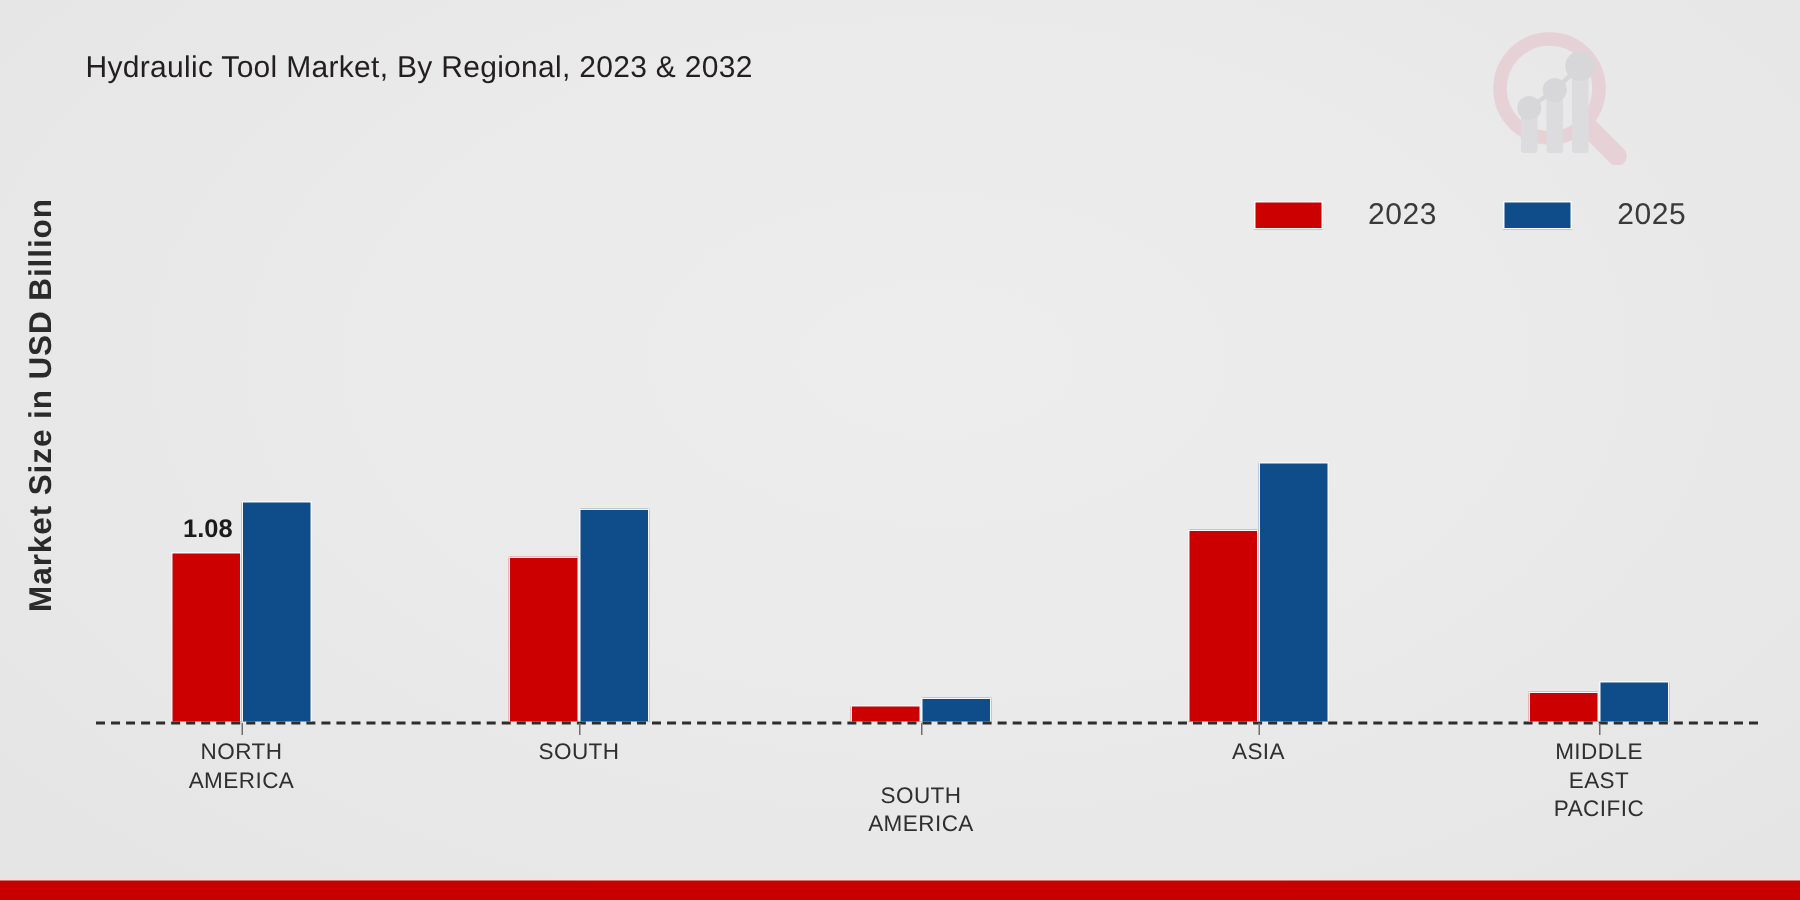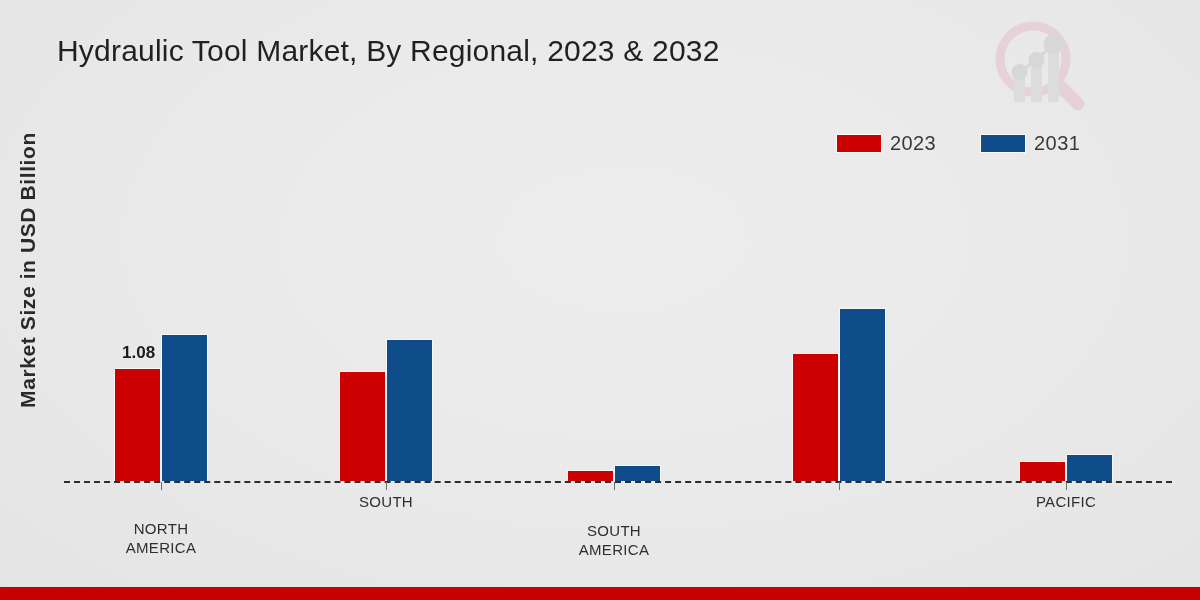--- a/index.html
+++ b/index.html
@@ -31,21 +31,21 @@
     height: 96px;
     opacity: 1;
     pointer-events: none;
   }
 
   
   .chart-title {
     position: absolute;
     left: 57px;
     top: 34px;
-    font-size: 30px;
+    font-size: 20px;
     font-weight: 400;
     color: #231f20;
     letter-spacing: 0.2px;
     white-space: nowrap;
     font-family: "Liberation Sans", sans-serif;
   }
 
   
   .y-axis-title {
     position: absolute;
@@ -66,21 +66,21 @@
     position: absolute;
     left: 836px;
     top: 132px;
     display: flex;
     align-items: center;
     gap: 44px;
   }
   .legend-item {
     display: flex;
     align-items: center;
-    gap: 8px;
+    gap: 30px;
   }
   .legend-swatch {
     width: 44px;
     height: 17px;
     border: 1px solid #fbfbfb;
   }
   .legend-label {
     font-size: 20px;
     color: #3a3a3a;
     letter-spacing: 0.4px;
@@ -195,21 +195,21 @@
 
   <div class="y-axis-title">Market Size in USD Billion</div>
 
   <div class="legend">
     <div class="legend-item">
       <span class="legend-swatch" style="background:#cc0000"></span>
       <span class="legend-label">2023</span>
     </div>
     <div class="legend-item">
       <span class="legend-swatch" style="background:#0f4c8a"></span>
-      <span class="legend-label">2031</span>
+      <span class="legend-label">2025</span>
     </div>
   </div>
 
   <div class="plot-area">
     <div class="baseline"></div>
     <div class="groups" id="groups">
         <div class="bar-group" style="left: 50px;">
           <div class="bars">
             <div class="bar series-2023" title="NORTH AMERICA 2023: 1.08" style="height: 112.968px; background: rgb(204, 0, 0);"></div>
             <div class="bar series-2032" title="NORTH AMERICA 2032: 1.41" style="height: 147.486px; background: rgb(15, 76, 138);"></div>
@@ -242,33 +242,36 @@
       </div>
     <div id="ticks-layer">
         <div class="tick" style="left: 157px;"></div>
         <div class="tick" style="left: 382px;"></div>
         <div class="tick" style="left: 610px;"></div>
         <div class="tick" style="left: 835px;"></div>
         <div class="tick" style="left: 1062px;"></div>
       </div>
     <div id="catlabels-layer">
         <div class="bar-value-label" style="left: 118px; top: 343.032px;">1.08</div>
-        <div class="cat-label" style="left: 157px; margin-top: 27px;">
+        <div class="cat-label" style="left: 157px;">
           <div>NORTH</div>
           <div>AMERICA</div>
         </div>
         <div class="cat-label" style="left: 382px;">
           <div>SOUTH</div>
         </div>
         <div class="cat-label" style="left: 610px; margin-top: 29px;">
           <div>SOUTH</div>
           <div>AMERICA</div>
         </div>
         <div class="cat-label" style="left: 835px;">
+          <div>ASIA</div>
         </div>
         <div class="cat-label" style="left: 1062px;">
+          <div>MIDDLE</div>
+          <div>EAST</div>
           <div>PACIFIC</div>
         </div>
       </div>
   </div>
 
   <div class="footer-bar"></div>
 </div>
 
 </body></html>

